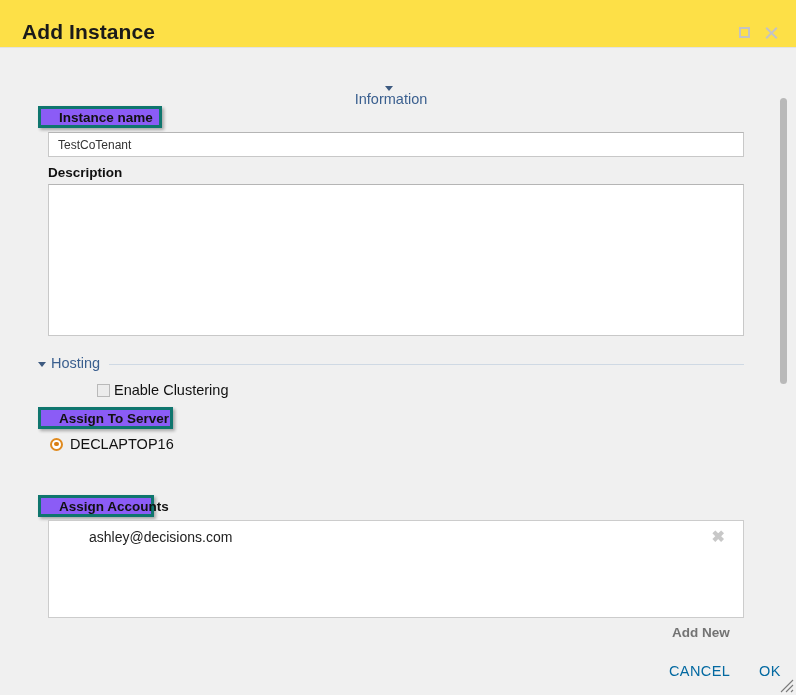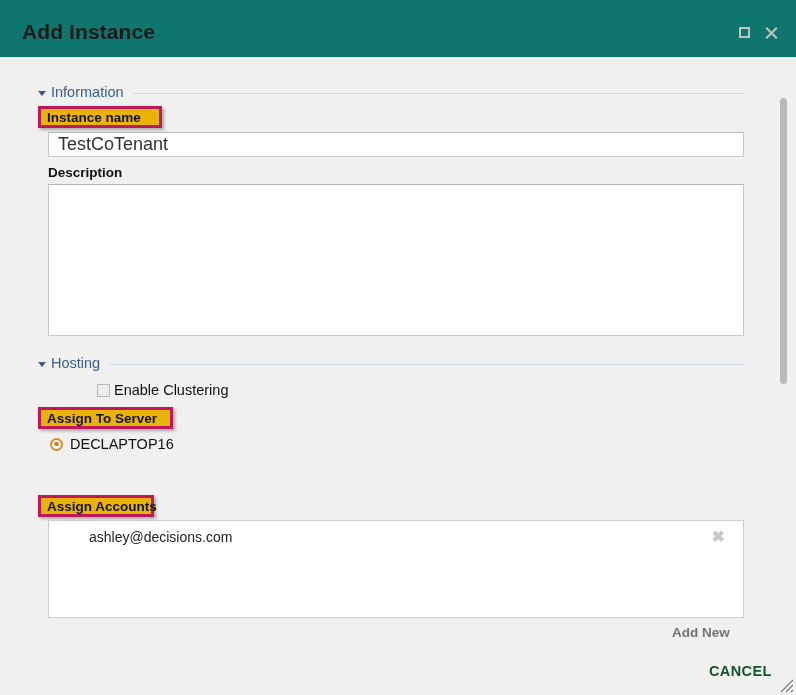--- a/index.html
+++ b/index.html
@@ -14,22 +14,22 @@
     color: #222;
     overflow: hidden;
     position: relative;
   }
 
   
   .titlebar {
     position: absolute;
     left: 0; top: 0;
     width: 796px;
-    height: 58px;
-    background: #0f766e;
+    height: 48px;
+    background: #fde047;
     border-bottom: 1px solid #e2e2e2;
     box-sizing: border-box;
   }
   .dialog-title {
     position: absolute;
     left: 22px;
     top: 20px;
     font-size: 21px;
     font-weight: bold;
     color: #1a1a1a;
@@ -129,27 +129,27 @@
     flex: 1;
     height: 1px;
     background: #cfd9e4;
     margin-left: 9px;
     margin-top: 3px;
   }
 
   
   .hl {
     position: absolute;
-    border: 3px solid #be185d;
-    background: #eab308;
+    border: 3px solid #0f766e;
+    background: #8b5cf6;
     box-shadow: 2px 2px 3px rgba(0,0,0,0.30);
     box-sizing: border-box;
     display: flex;
     align-items: center;
-    padding-left: 6px;
+    padding-left: 18px;
   }
   .hl .hl-label {
     font-size: 13.5px;
     font-weight: bold;
     color: #111;
     white-space: nowrap;
   }
 
   
   .field-label {
@@ -158,21 +158,21 @@
     font-weight: bold;
     color: #111;
   }
   .text-input {
     position: absolute;
     background: #fff;
     border: 1px solid #c8c8c8;
     border-top-color: #b5b5b5;
     box-sizing: border-box;
     font-family: "Liberation Sans", sans-serif;
-    font-size: 18px;
+    font-size: 12px;
     color: #333;
     padding: 0 0 0 9px;
     outline: none;
     line-height: 1;
   }
   .textarea-box {
     position: absolute;
     background: #fff;
     border: 1px solid #c8c8c8;
     border-top-color: #b5b5b5;
@@ -274,29 +274,28 @@
     position: absolute;
     left: 0;
     bottom: 0;
     width: 796px;
     height: 47px;
     background: #f0f0f0;
   }
   .footer-btn {
     position: absolute;
     font-size: 14.5px;
-    font-weight: bold;
-    color: #14532d;
+    font-weight: normal;
+    color: #0369a1;
     letter-spacing: 0.4px;
     cursor: pointer;
     background: none;
     border: none;
     font-family: "Liberation Sans", sans-serif;
     padding: 0;
-    margin-left: 40px;
   }
   .resize-grip {
     position: absolute;
     right: 2px;
     bottom: 2px;
     width: 16px;
     height: 16px;
     cursor: nwse-resize;
   }
 </style>
@@ -314,21 +313,21 @@
     </div>
   </div>
 </div>
 
 <div class="content">
 
   <div class="scrollbar-track">
     <div class="scrollbar-thumb"></div>
   </div>
 
-  <div class="section-head" style="top:26px;">
+  <div class="section-head" style="top:26px;flex-direction:column;">
     <span class="caret"></span>
     <span class="section-title">Information</span>
     <span class="section-rule"></span>
   </div>
 
   <div class="hl" style="left:38px; top:48px; width:124px; height:22px;">
     <span class="hl-label">Instance name</span>
   </div>
 
   <input class="text-input" type="text" style="left: 48px; top: 74px; width: 696px; height: 25px;" value="TestCoTenant">

